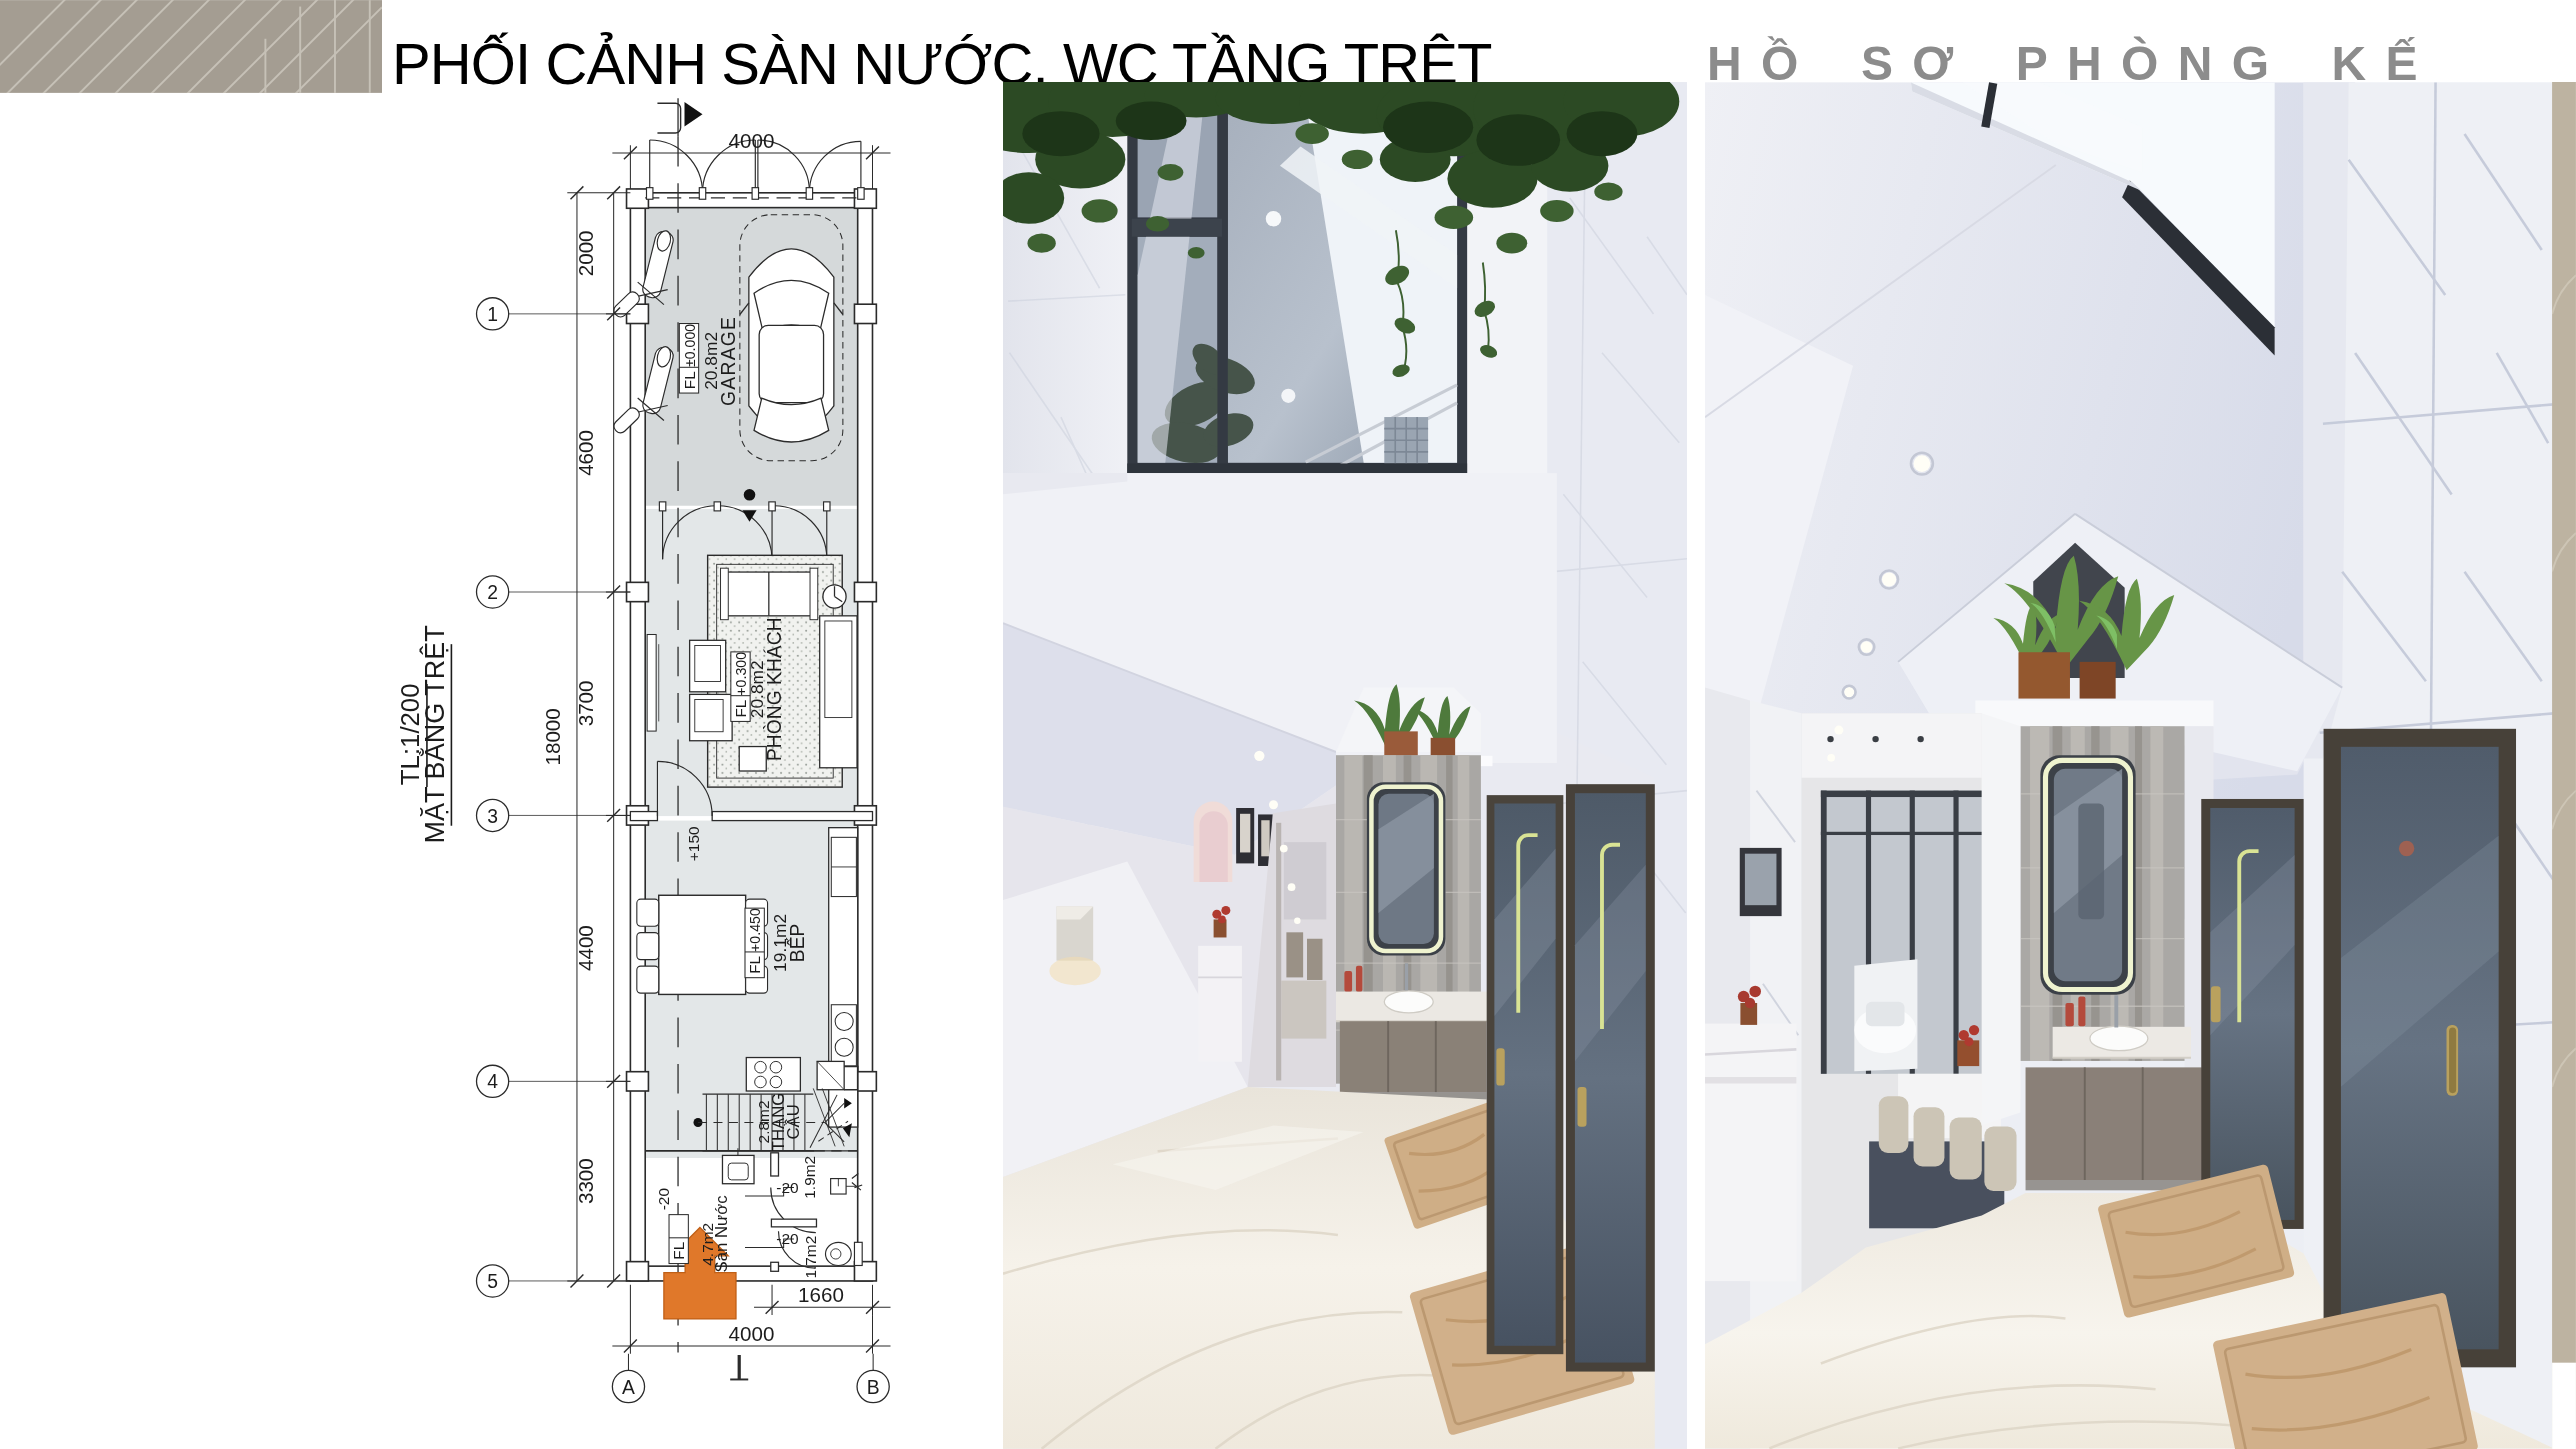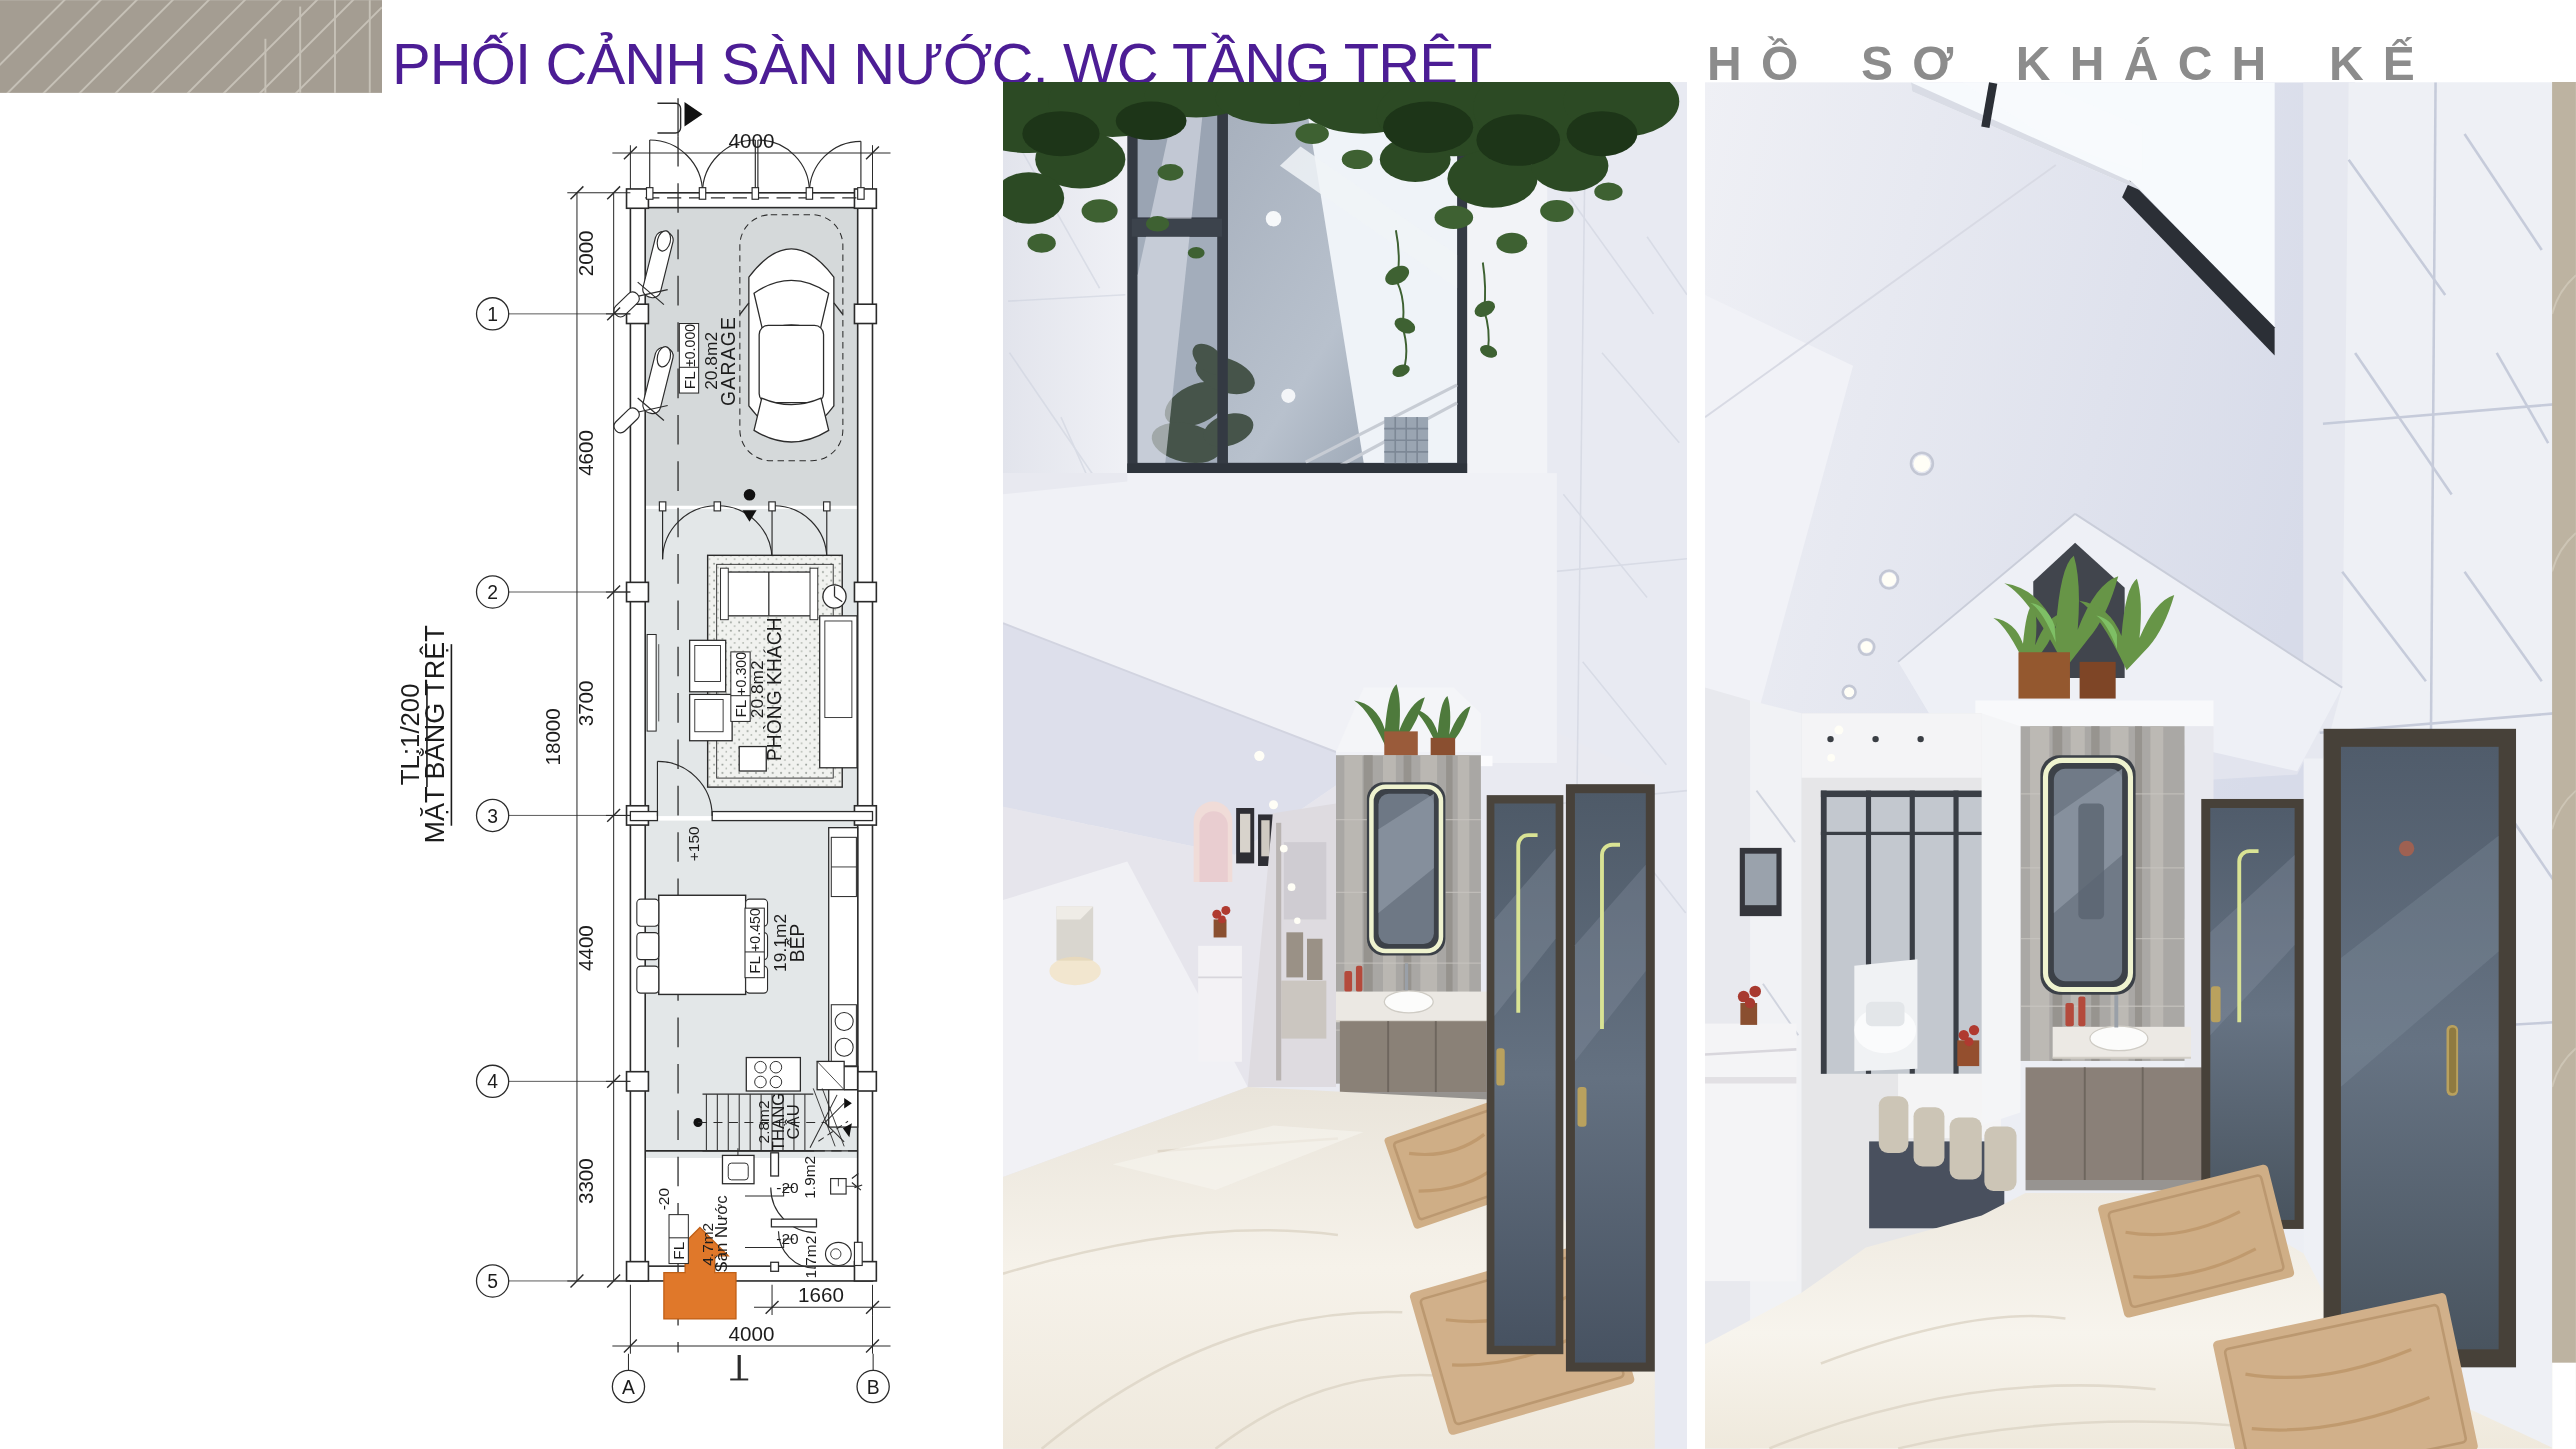--- a/index.html
+++ b/index.html
@@ -21,23 +21,23 @@
       <path d="M332 160 L502 -10"></path>
     <path d="M388 160 L558 -10"></path>
       <path d="M444 160 L593 11"></path>
     <line x1="412" y1="144" x2="412" y2="60"></line>
     <line x1="466" y1="144" x2="466" y2="10"></line>
     <line x1="520" y1="144" x2="520" y2="0"></line>
     <line x1="574" y1="144" x2="574" y2="0"></line>
   </g>
 </svg>
 
-<div class="abs" id="title" style="left:392px;top:35px;font-size:58px;line-height:58px;color:#4c1d95;white-space:nowrap;letter-spacing:-0.9px;">PHỐI CẢNH SÀN NƯỚC, WC TẦNG TRỆT</div>
-
-<div class="abs" id="hdr" style="left:1707px;top:40px;font-size:48px;line-height:48px;font-weight:700;color:#8c8c8c;letter-spacing:19.3px;white-space:nowrap;">HỒ SƠ KHÁCH KẾ</div>
+<div class="abs" id="title" style="left:392px;top:35px;font-size:58px;line-height:58px;color:#000000;white-space:nowrap;letter-spacing:-0.9px;">PHỐI CẢNH SÀN NƯỚC, WC TẦNG TRỆT</div>
+
+<div class="abs" id="hdr" style="left:1707px;top:40px;font-size:48px;line-height:48px;font-weight:700;color:#8c8c8c;letter-spacing:19.3px;white-space:nowrap;">HỒ SƠ PHÒNG KẾ</div>
 
 <svg class="abs" id="plan" style="left:361px;top:84px" width="580" height="1365" viewBox="560 130 900 2120">
 <defs>
 <pattern id="stip" width="13" height="13" patternUnits="userSpaceOnUse">
   <rect width="13" height="13" fill="#f1f2ef"></rect>
   <circle cx="3" cy="4" r="1.6" fill="#9aa09a"></circle>
         <circle cx="9" cy="10" r="1.3" fill="#aab0a8"></circle>
 </pattern>
 </defs>
 <g stroke="#2b2b2b" stroke-width="2" fill="none">

